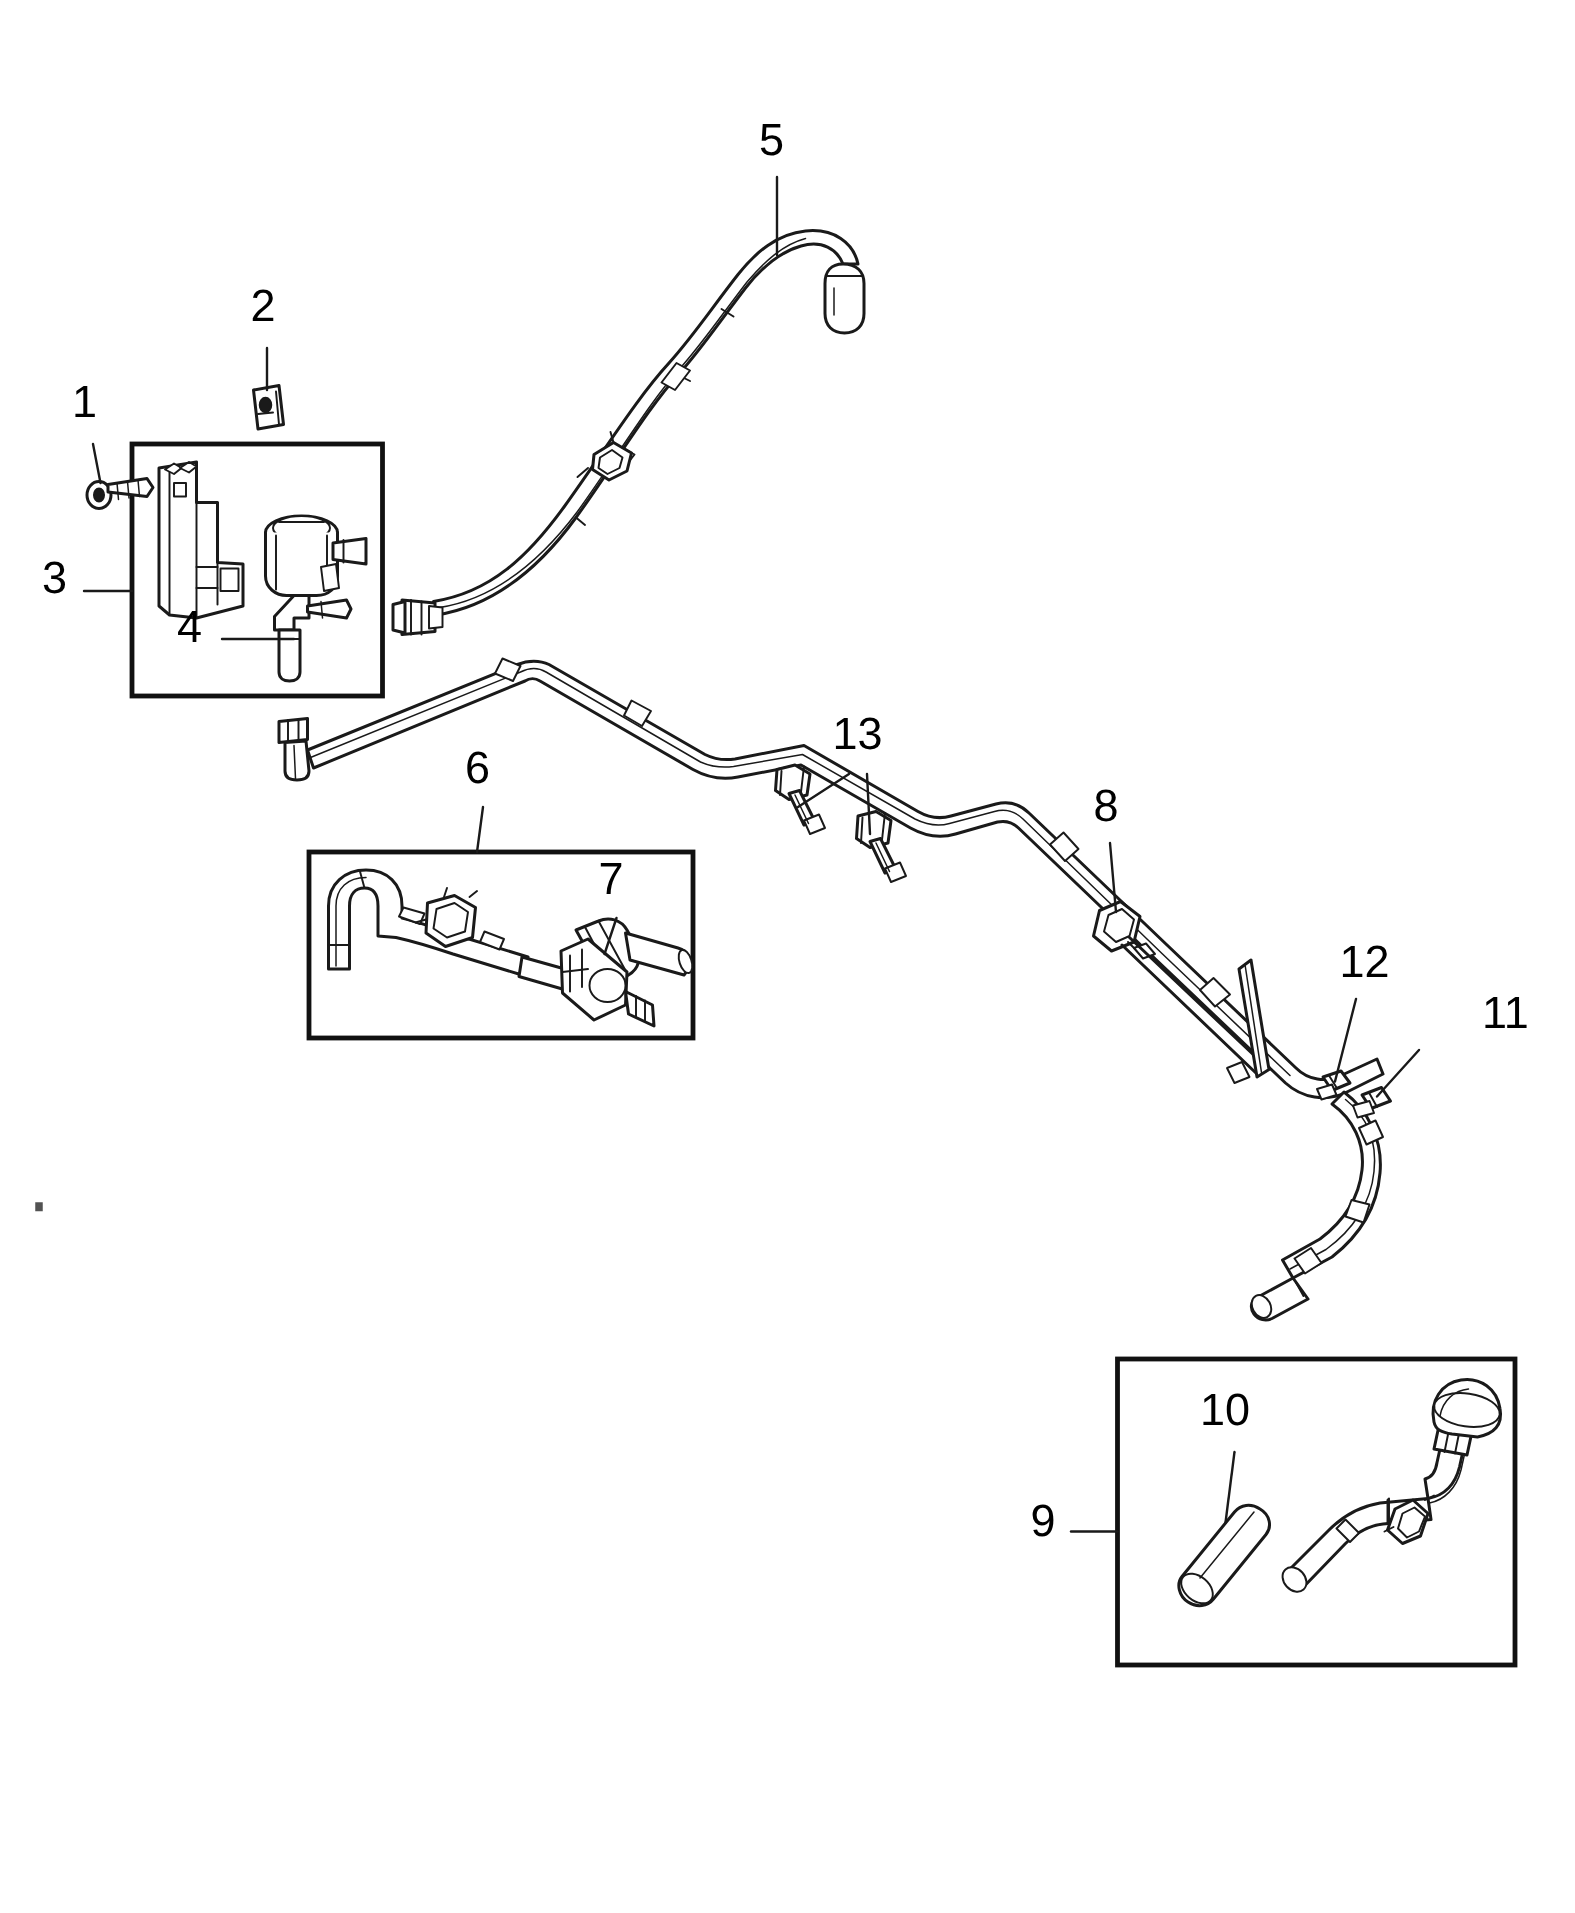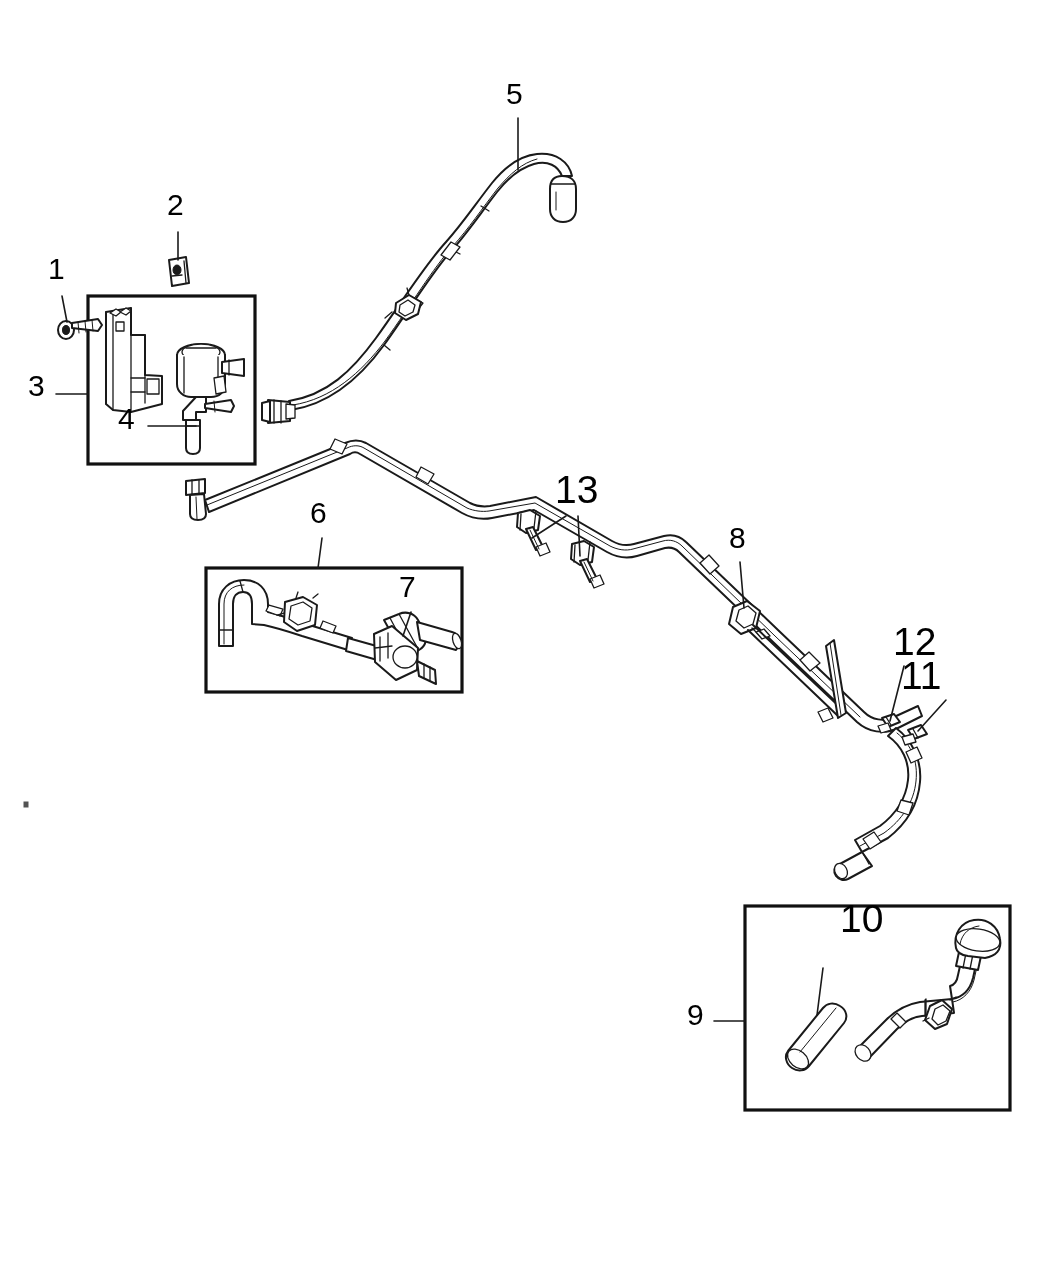--- a/index.html
+++ b/index.html
@@ -29,21 +29,21 @@
     position: absolute;
     font-family: "Liberation Sans", sans-serif;
     font-size: 30px;
     line-height: 30px;
     color: #000000;
     font-weight: 400;
     white-space: nowrap;
     user-select: none;
   }
   .callout.big {
-    font-size: 39px;
+    font-size: 30px;
   }
 </style>
 </head>
 <body>
 
 <div id="page">
 
   <svg id="art" viewBox="0 0 1050 1275" xmlns="http://www.w3.org/2000/svg">
     <defs>
       <style>
@@ -440,18 +440,18 @@
 
   <div class="callout" style="left:48px;  top:254px;">1</div>
   <div class="callout" style="left:167px; top:190px;">2</div>
   <div class="callout" style="left:28px;  top:371px;">3</div>
   <div class="callout" style="left:118px; top:404px;">4</div>
   <div class="callout" style="left:506px; top:79px;">5</div>
   <div class="callout" style="left:310px; top:498px;">6</div>
   <div class="callout" style="left:399px; top:572px;">7</div>
   <div class="callout" style="left:729px; top:523px;">8</div>
   <div class="callout" style="left:687px; top:1000px;">9</div>
-  <div class="callout big" style="left:800px; top:904px;margin-left:40px;">10</div>
-  <div class="callout big" style="left:901px; top:661px;">11</div>
+  <div class="callout big" style="left:800px; top:926px;">10</div>
+  <div class="callout big" style="left:988px; top:661px;">11</div>
   <div class="callout big" style="left:893px; top:627px;">12</div>
   <div class="callout big" style="left:555px; top:475px;">13</div>
 
 </div>
 
 </body></html>

